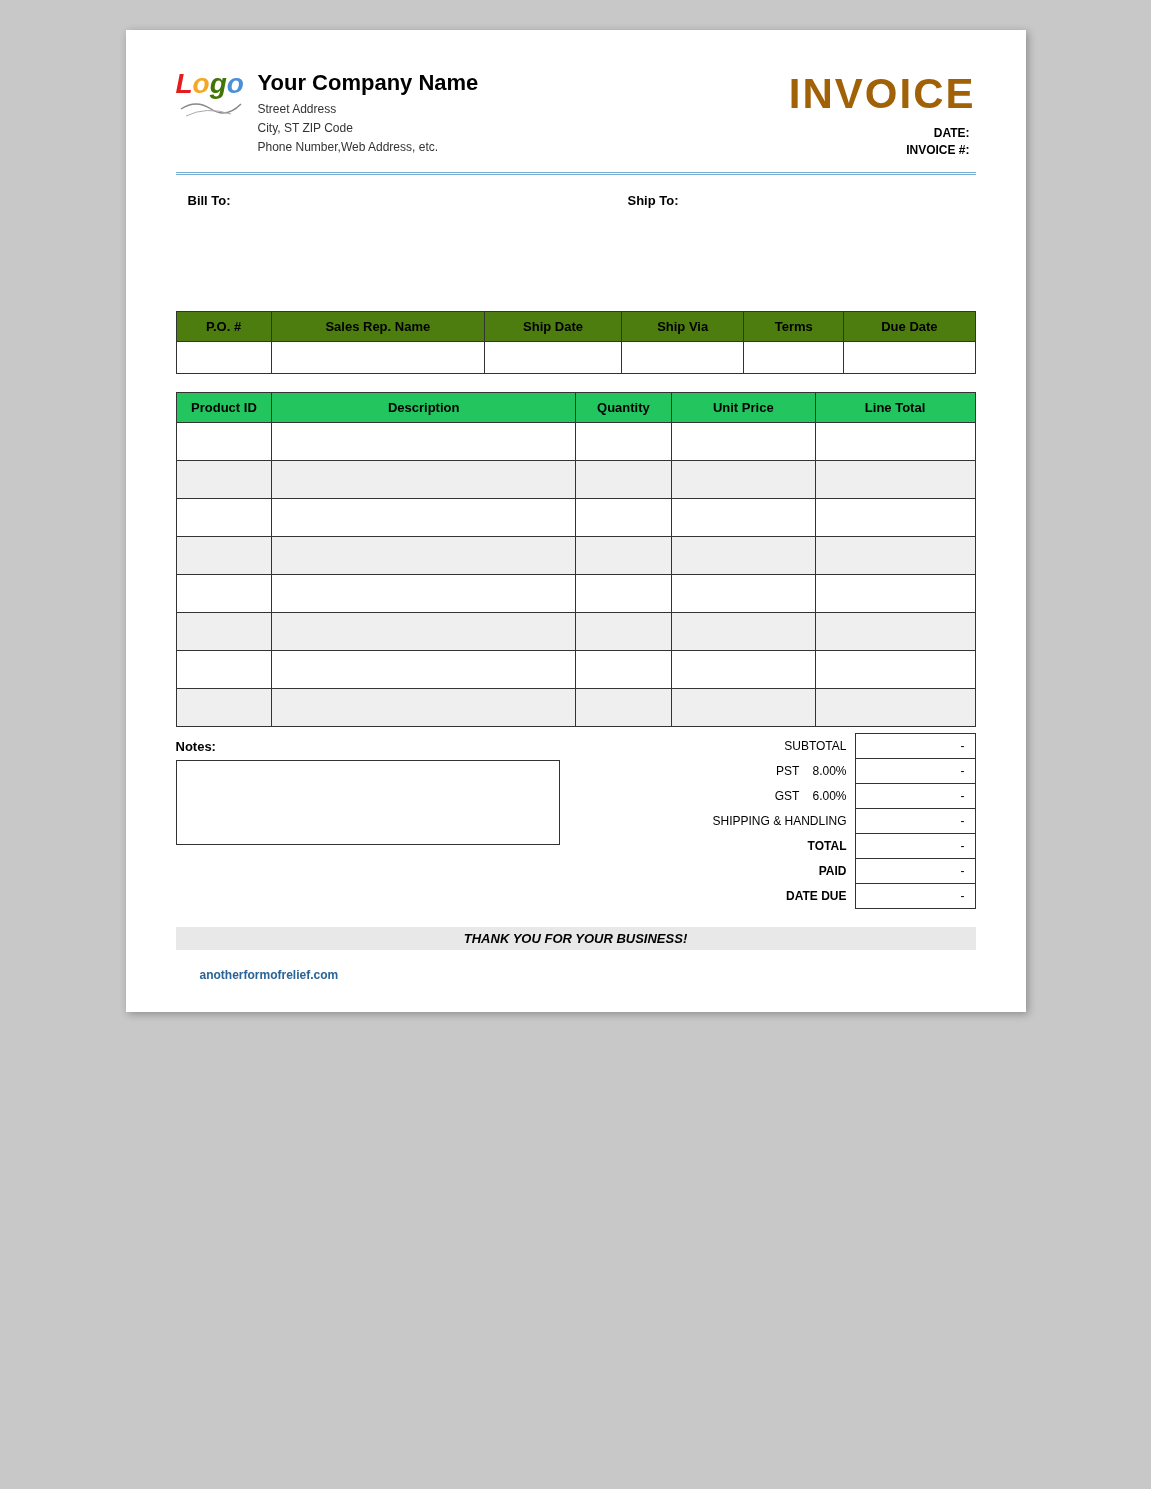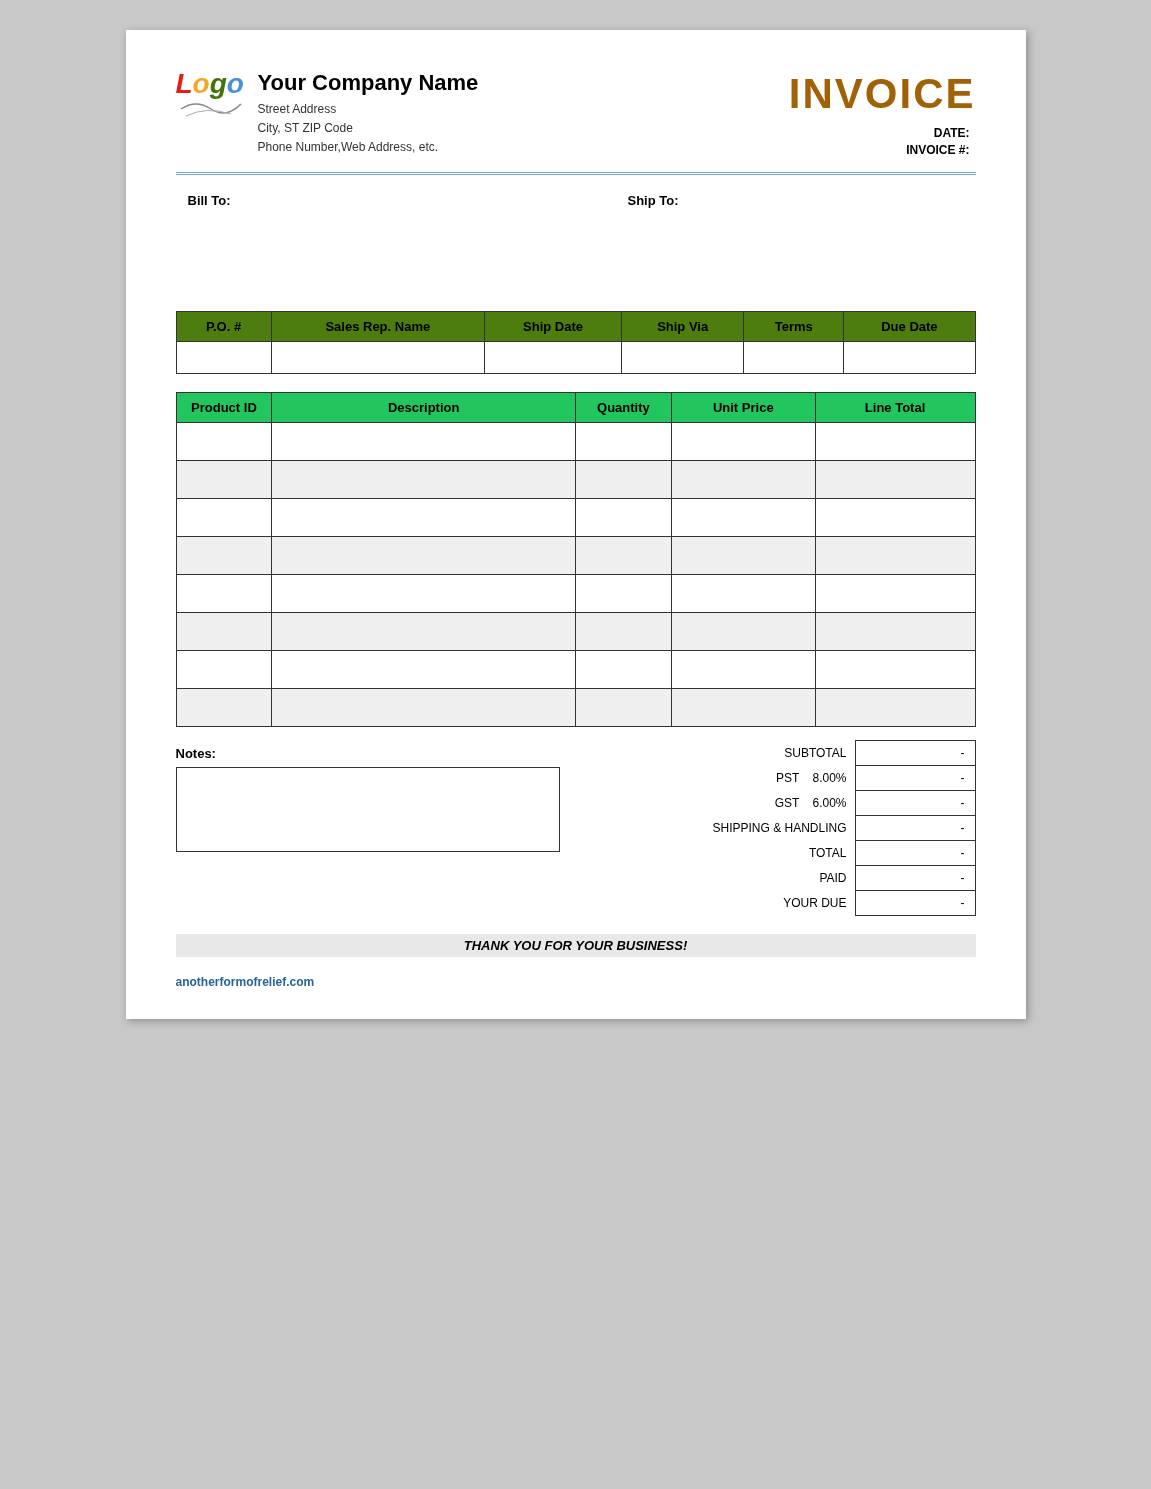--- a/index.html
+++ b/index.html
@@ -151,21 +151,21 @@
       background: #efefef;
     }
     .products-table tr:nth-child(odd) td {
       background: #fff;
     }
     
     .bottom-section {
       display: flex;
       justify-content: space-between;
       align-items: flex-start;
-      margin-top: 13px;
+      margin-top: 6px;
     }
     .notes-section {
       width: 48%;
       padding-top: 6px;
     }
     .notes-label {
       font-weight: bold;
       font-size: 13px;
       margin-bottom: 6px;
     }
@@ -190,39 +190,40 @@
       text-align: right;
       font-weight: normal;
     }
     .totals-table tr td:last-child {
       border: 1.5px solid #333;
       text-align: right;
       width: 120px;
       padding: 5px 10px;
     }
     .totals-table .bold-row td:first-child {
-      font-weight: normal;
+      font-weight: bold;
     }
     
     .thank-you-bar {
       background: #e8e8e8;
       text-align: center;
       padding: 4px;
       margin-top: 18px;
       font-style: italic;
       font-size: 13px;
       font-weight: bold;
     }
     
     .footer {
       text-align: left;
       margin-top: 18px;
       font-size: 12px;
       color: #2a6496;
       font-weight: bold;
+      margin-left: 24px;
     }
     .header-right {
       text-align: right;
     }
   </style>
 </head>
 <body>
 
 <div class="page">
 
@@ -403,21 +404,21 @@
           </tr>
           <tr class="bold-row">
             <td>TOTAL</td>
             <td>-</td>
           </tr>
           <tr class="bold-row">
             <td>PAID</td>
             <td>-</td>
           </tr>
           <tr class="bold-row">
-            <td>YOUR DUE</td>
+            <td>DATE DUE</td>
             <td>-</td>
           </tr>
         </tbody>
       </table>
     </div>
   </div>
 
   <div class="thank-you-bar">
     <span>THANK YOU FOR YOUR BUSINESS!</span>
   </div>

